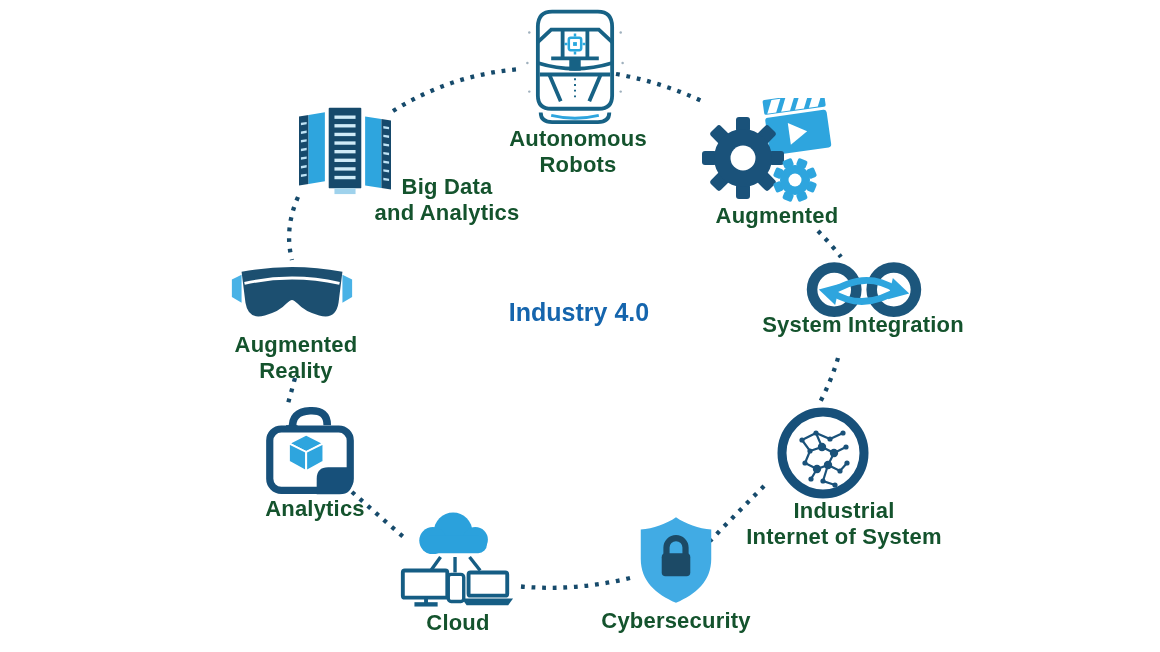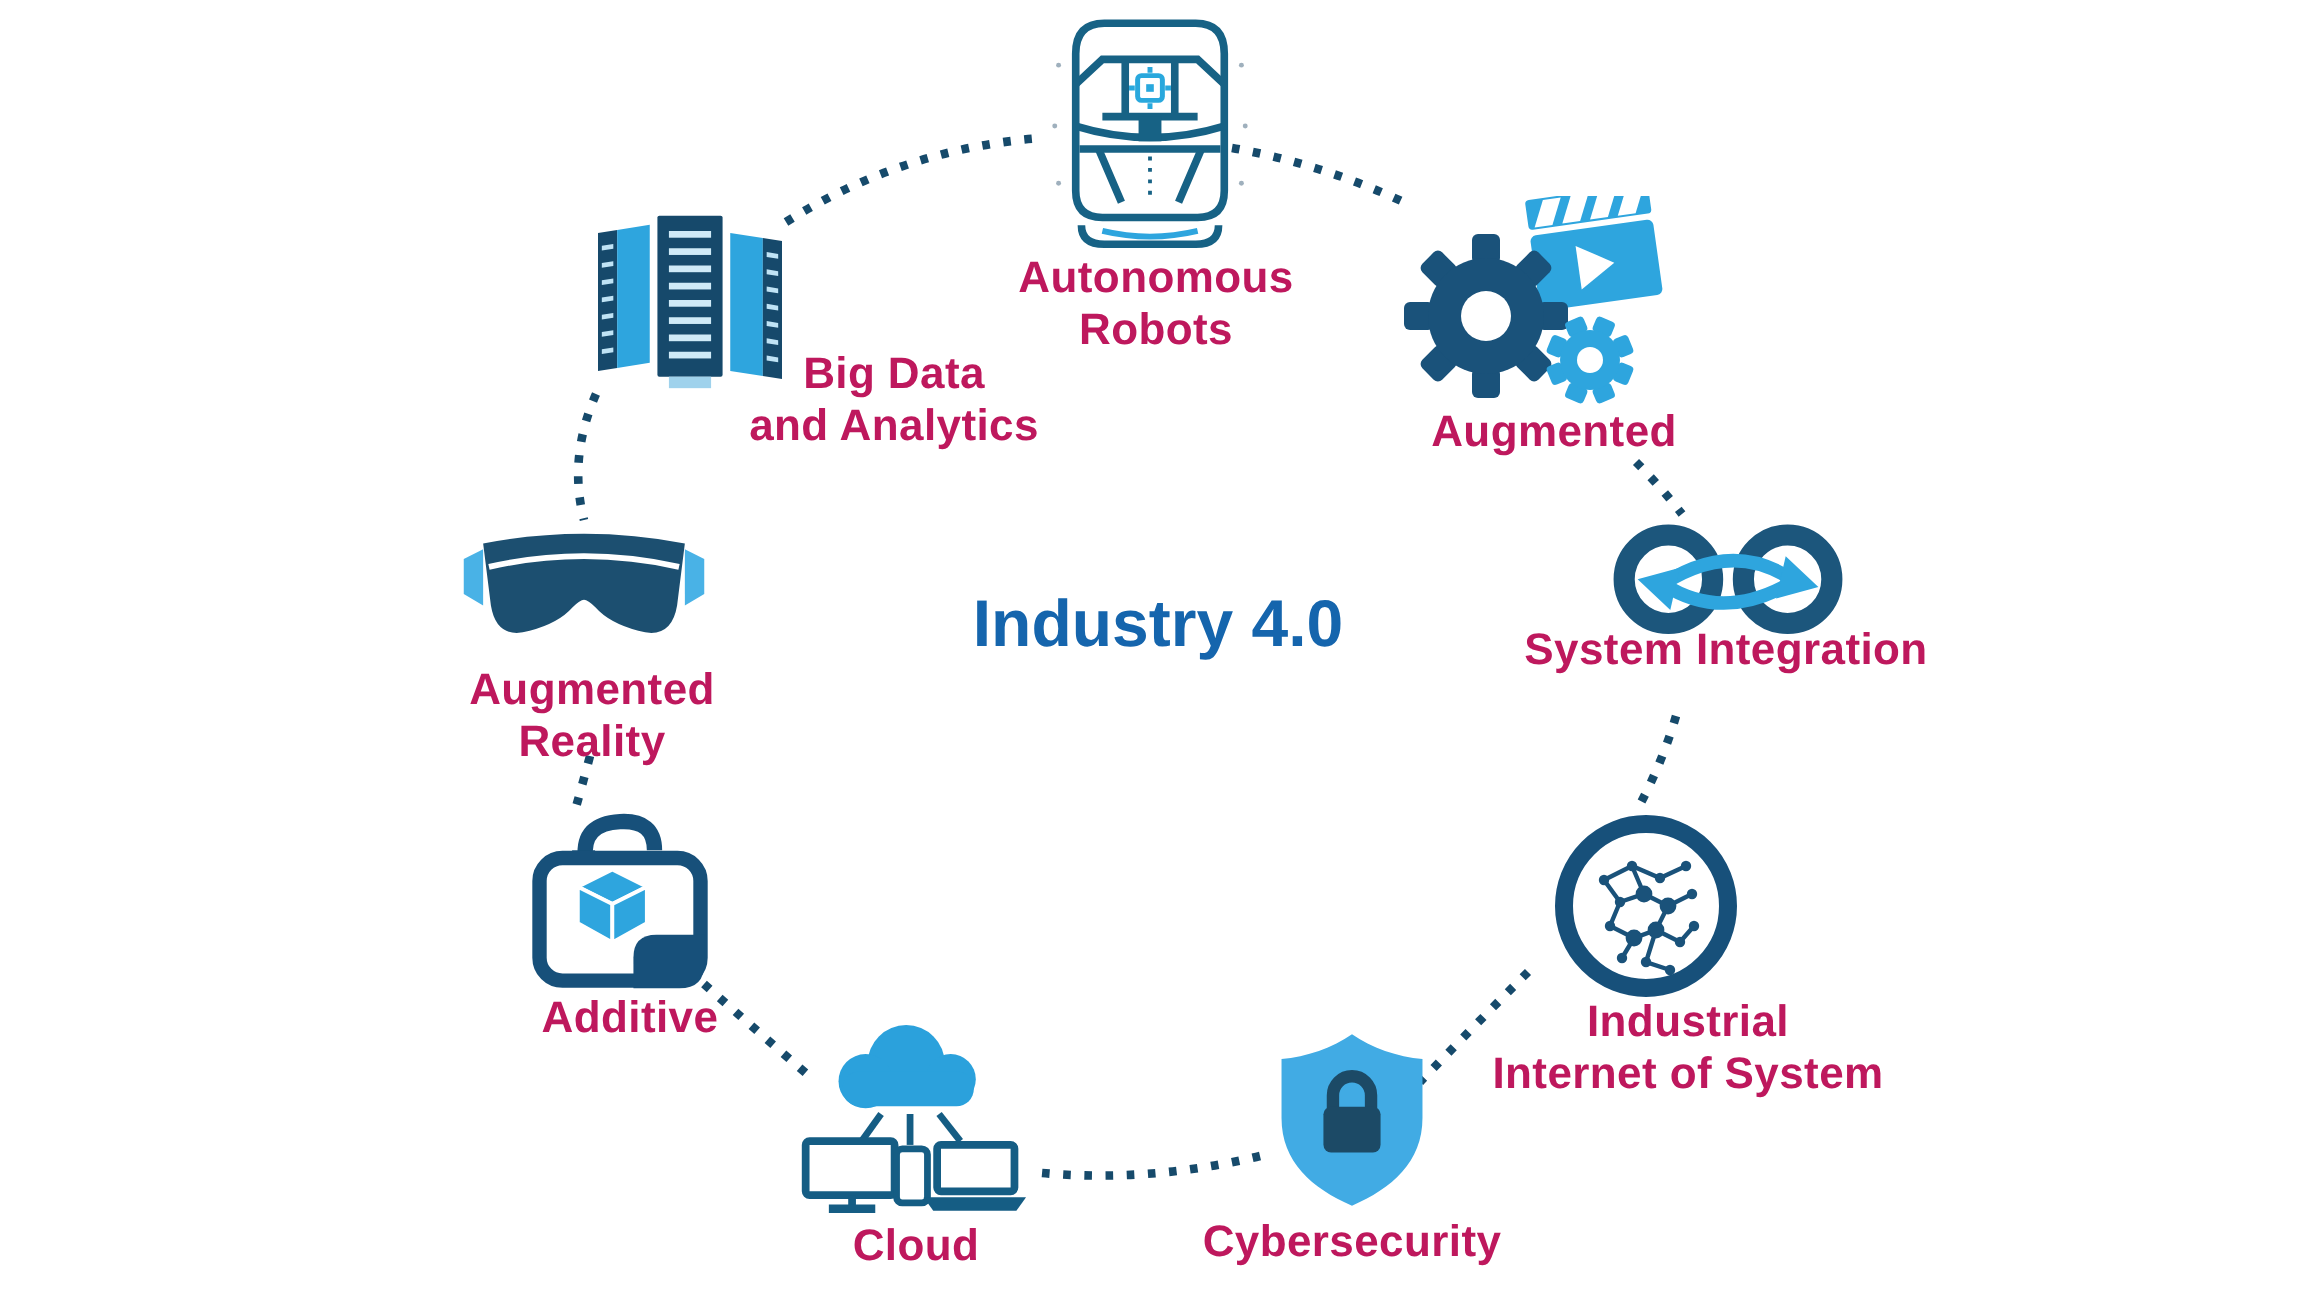--- a/index.html
+++ b/index.html
@@ -2,27 +2,27 @@
 <html><head>
 <meta charset="utf-8">
 <style>
   html,body{margin:0;padding:0;background:#fff;}
   #canvas{
     position:relative;width:1160px;height:652px;background:#ffffff;overflow:hidden;
     font-family:"Liberation Sans",sans-serif;
   }
   .node svg.icon{position:absolute;}
   .label{
-    position:absolute;text-align:center;color:#be185d;font-weight:bold;
+    position:absolute;text-align:center;color:#14532d;font-weight:bold;
     font-size:22px;line-height:26px;letter-spacing:.2px;
   }
   .label span{display:block;}
   #title{
     position:absolute;left:424px;top:292px;width:310px;text-align:center;
-    color:#1565ad;font-weight:bold;font-size:33px;line-height:40px;
+    color:#1565ad;font-weight:bold;font-size:25px;line-height:40px;
   }
   #arcs{position:absolute;left:0;top:0;width:1160px;height:652px;pointer-events:none;}
   #arcs path{fill:none;stroke:#164a6b;stroke-width:4.3;stroke-dasharray:3.8 6.8;stroke-linecap:butt;}
 </style>
 </head>
 <body>
 
 <div id="canvas">
 
   <svg id="arcs" viewBox="0 0 1160 652">
@@ -228,21 +228,21 @@
       <polygon points="26,33 32,33 29,40" fill="#17507a"></polygon>
       <rect x="6" y="24" width="84" height="64" rx="12" fill="#ffffff" stroke="#17507a" stroke-width="7.5"></rect>
       <path d="M55,92 V76 Q55,64 67,64 H92 V79 Q92,92 79,92 Z" fill="#17507a"></path>
       <g stroke="#ffffff" stroke-width="2" fill="#2ea5de" stroke-linejoin="round">
         <polygon points="44,30 62,39 44,48 26,39"></polygon>
         <polygon points="26,39 44,48 44,68 26,58"></polygon>
         <polygon points="62,39 62,58 44,68 44,48"></polygon>
       </g>
     </svg>
     <div class="label" style="left:165px;top:496px;width:300px">
-      <span>Additive</span>
+      <span>Analytics</span>
     </div>
   </div>
 
   <div class="node">
     <svg class="icon" style="left:228px;top:260px;width:128px;height:72px" viewBox="0 0 132 74">
       <polygon points="4,20 14,15 14,44 4,38" fill="#49b2e6"></polygon>
       <polygon points="128,20 118,15 118,44 128,38" fill="#49b2e6"></polygon>
       <path d="M14,12 Q66,2 118,12 L114,44 Q111,62 94,57 Q79,53 72,45 Q68,41 66,41 Q64,41 60,45 Q53,53 38,57 Q21,62 18,44 Z" fill="#1c4f70"></path>
       <path d="M17,24 Q66,13 115,24" fill="none" stroke="#ffffff" stroke-width="3"></path>
     </svg>

